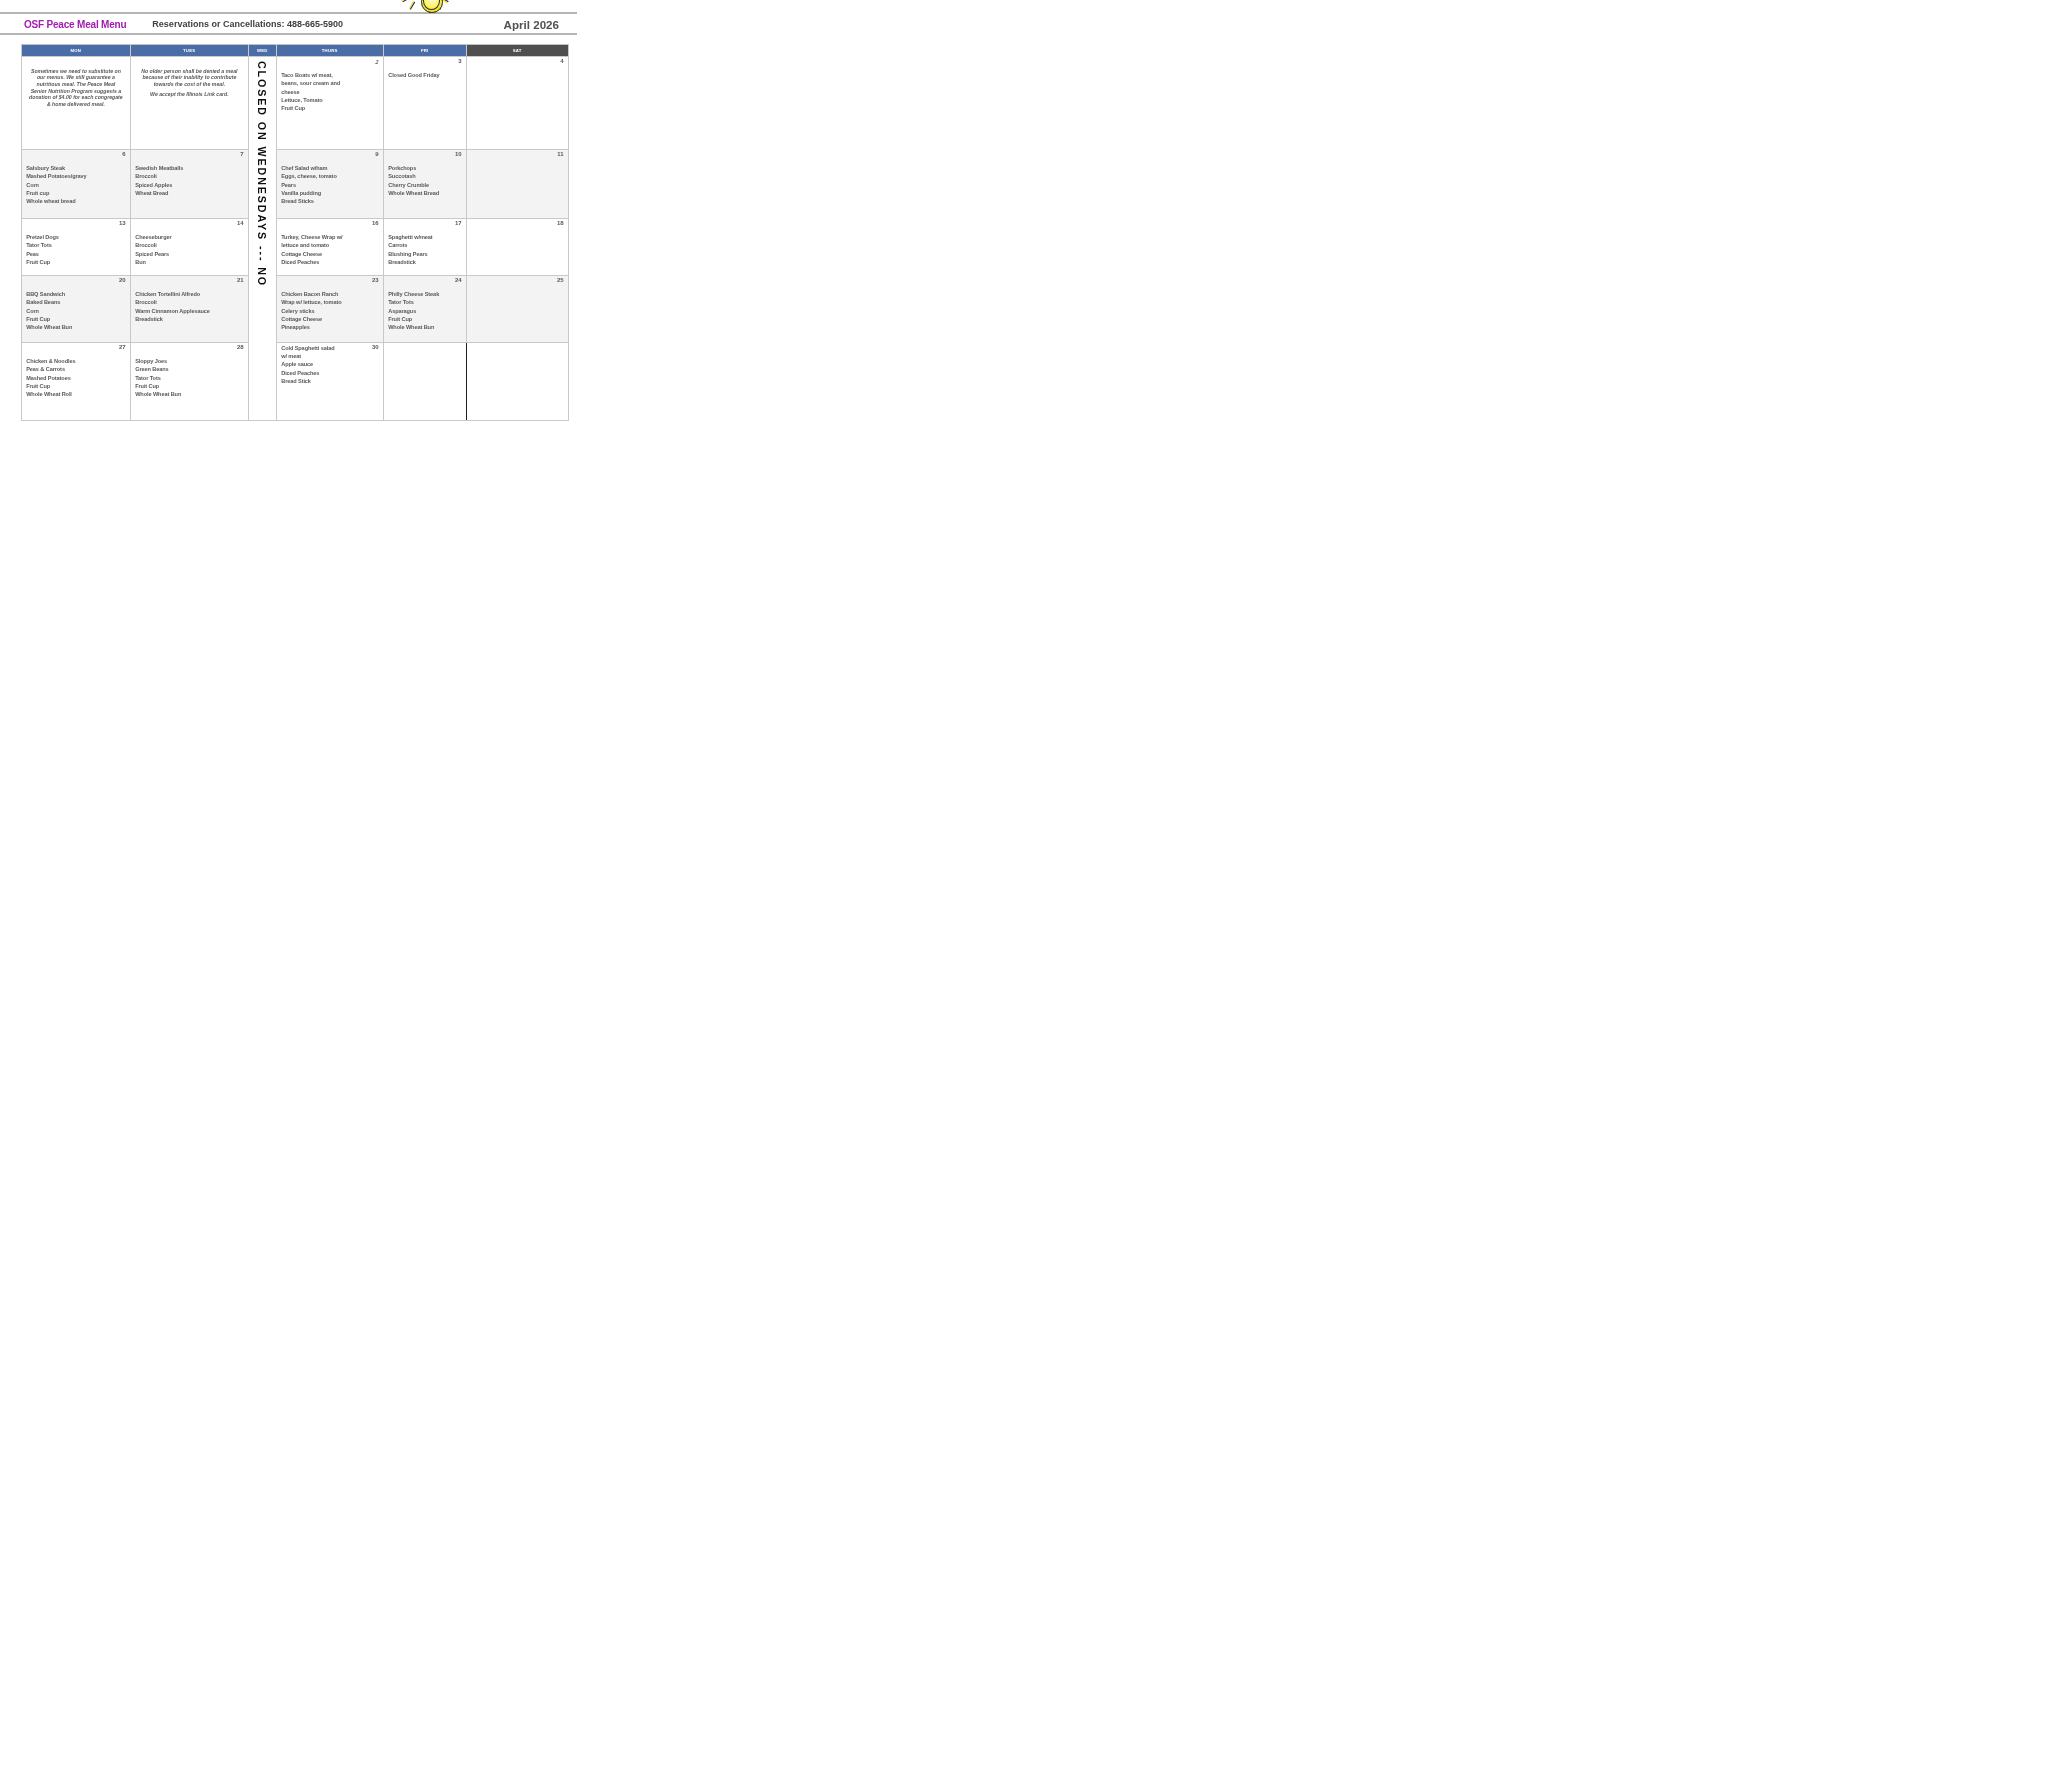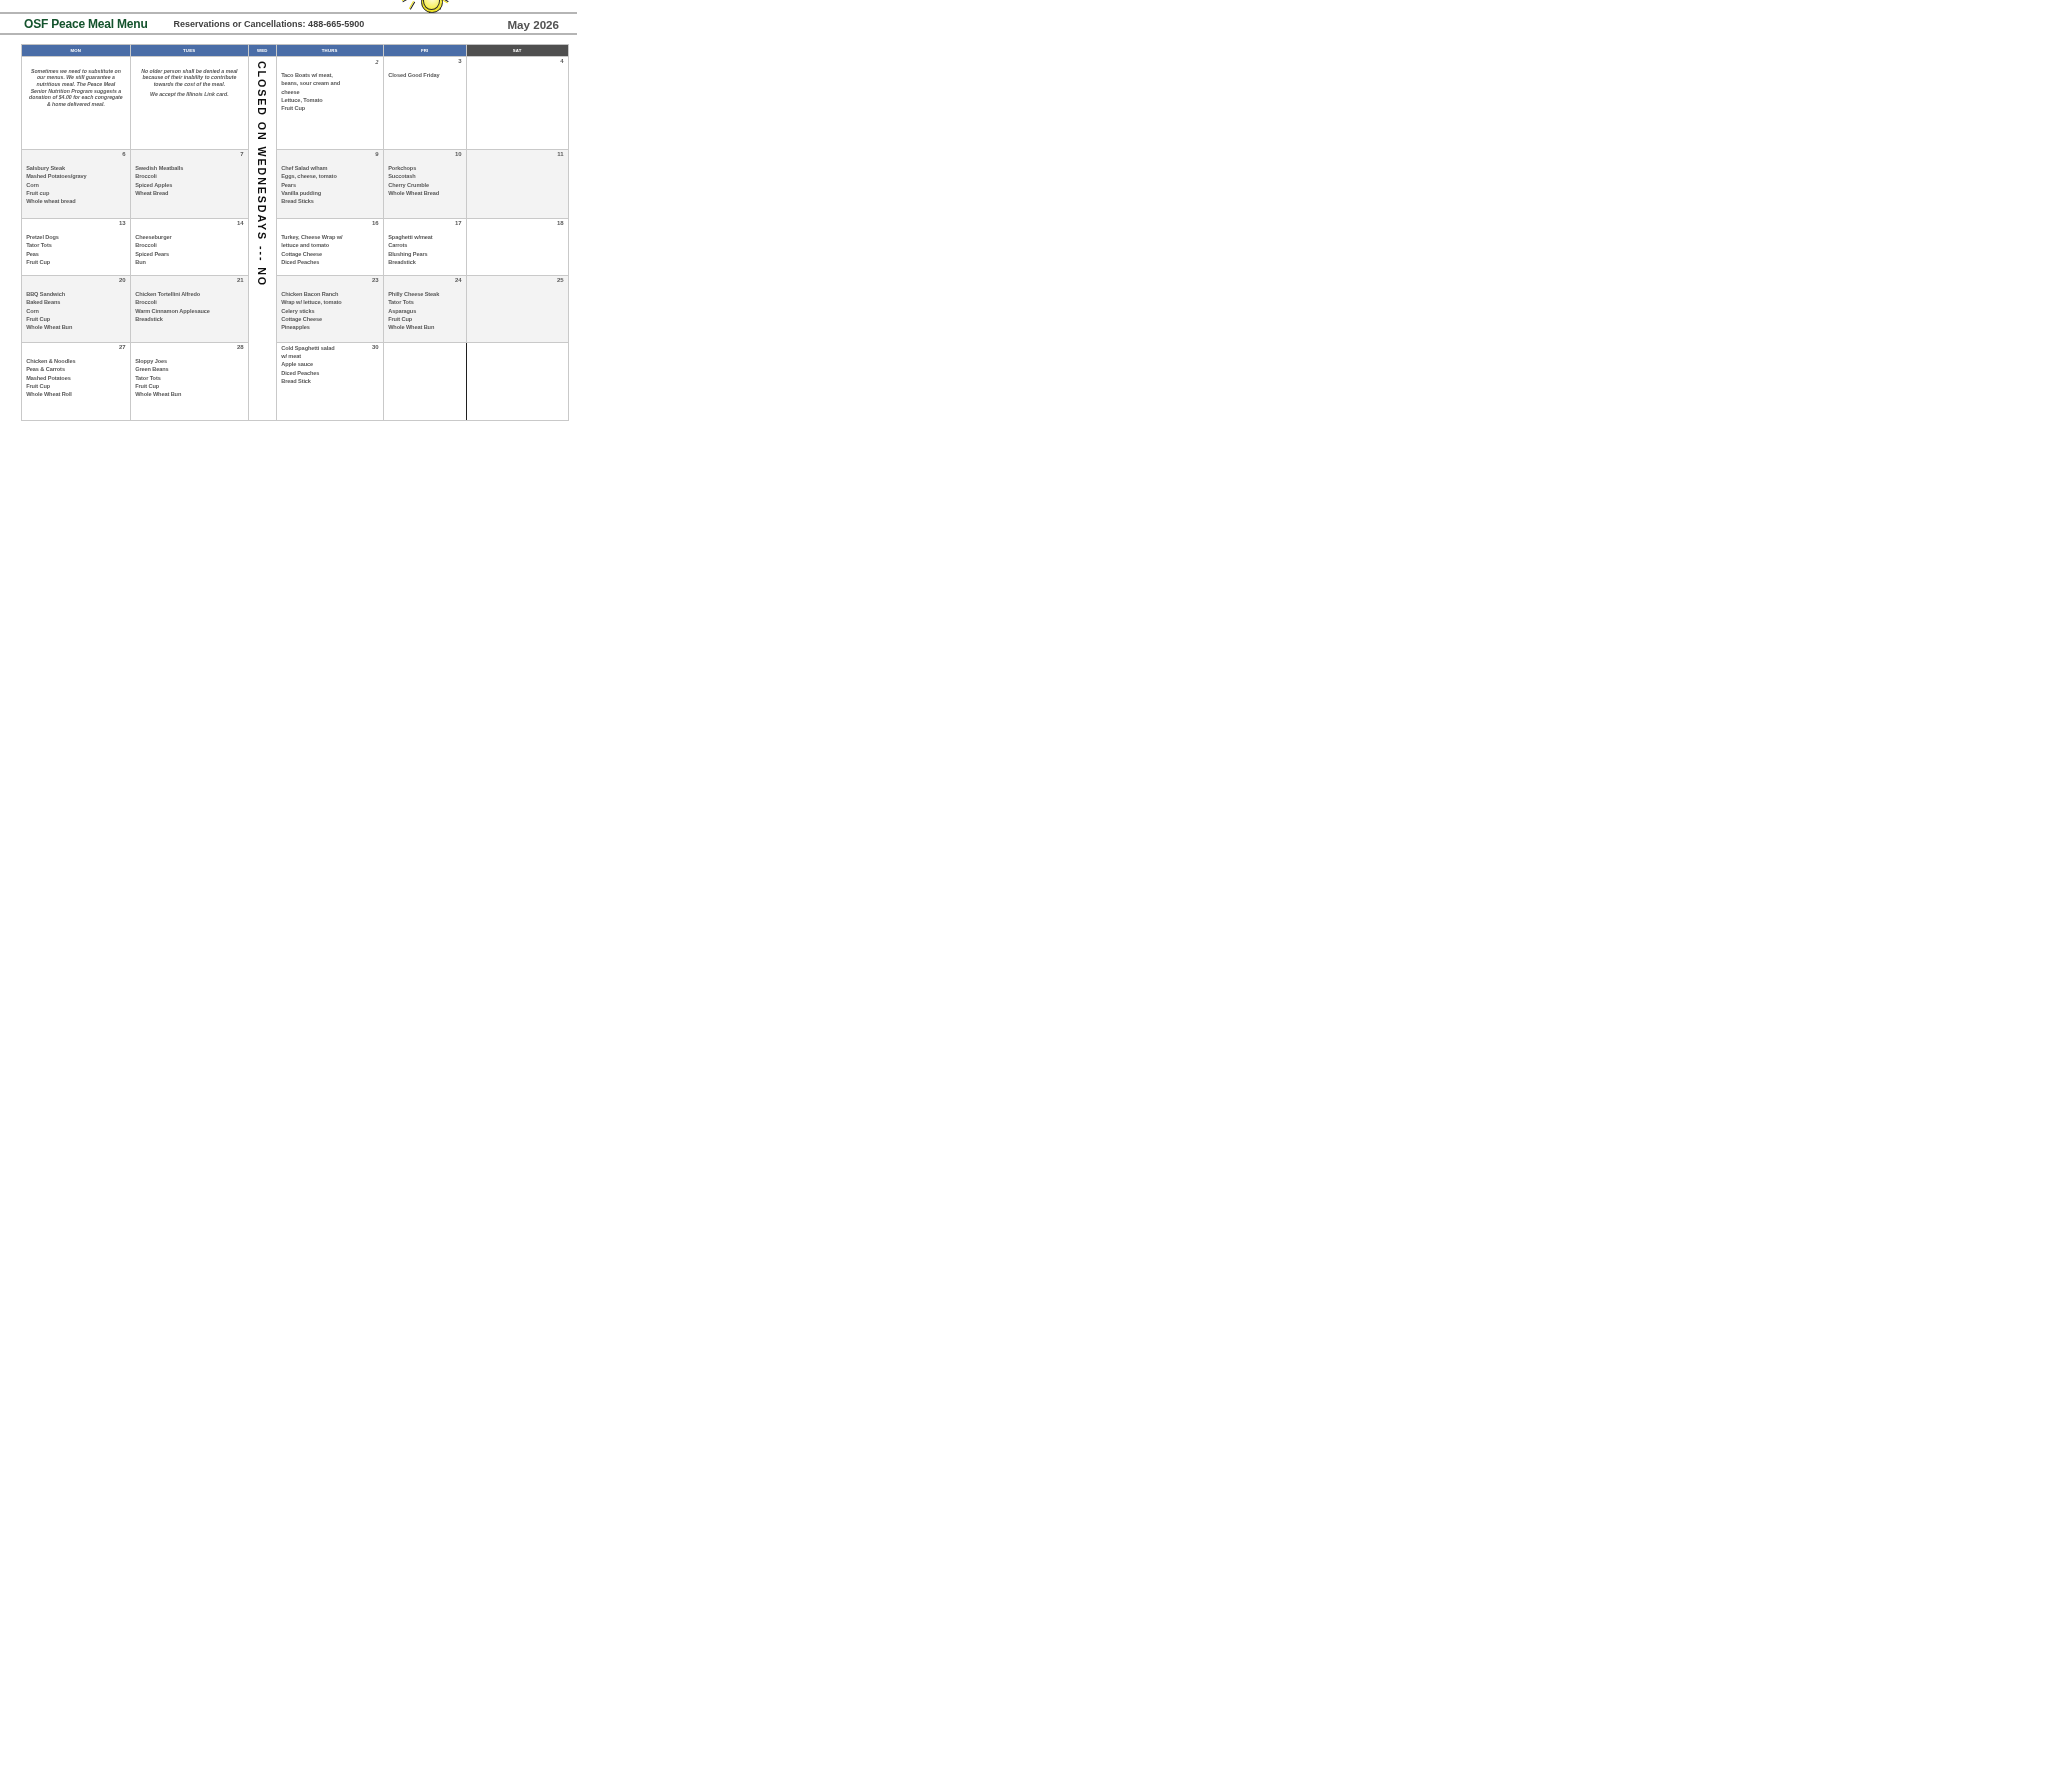--- a/index.html
+++ b/index.html
@@ -4,21 +4,21 @@
 <style>
   html,body{margin:0;padding:0;background:#ffffff;}
   .page{position:relative;width:577px;height:446px;background:#fff;overflow:hidden;
         font-family:"Liberation Sans",sans-serif;font-stretch:condensed;}
   .bar{position:absolute;left:0;right:0;background:#b5b5b5;}
   .bar.top{top:12.4px;height:1.7px;}
   .bar.mid{top:33px;height:1.7px;}
 
   
   .hdr{position:absolute;left:0;right:0;top:15px;height:18px;display:flex;align-items:center;}
-  .title{margin-left:24px;font-size:12px;font-weight:bold;color:#14532d;letter-spacing:-0.2px;white-space:nowrap;}
+  .title{margin-left:24px;font-size:10px;font-weight:bold;color:#a21caf;letter-spacing:-0.2px;white-space:nowrap;}
   .phone{margin-left:26px;font-size:9px;font-weight:bold;color:#3f3f3f;white-space:nowrap;}
   .month{margin-left:auto;margin-right:18px;font-size:11.6px;font-weight:bold;color:#525252;white-space:nowrap;}
 
   
   .sun{position:absolute;left:421px;top:-9px;width:21.5px;height:21.5px;z-index:5;}
   .sun .disc{position:absolute;inset:0;border-radius:50%;border:1px solid #222;
              background:radial-gradient(circle at 62% 30%,#fdf98e 0%,#f3e93c 45%,#e9da12 100%);}
   .sun .inner{position:absolute;left:11%;top:5%;width:70%;height:74%;border-radius:50%;
               border:1px solid #2b2b2b;background:radial-gradient(circle at 55% 35%,#fffbe0 0%,#f7ef49 80%);}
   .ray{position:absolute;width:9px;height:1.2px;background:#1a1a1a;border-radius:0.8px;box-shadow:0 1.4px 0 #ecdf1e;}
@@ -60,21 +60,21 @@
     <div class="ray" style="left:13px;top:14.3px;transform:rotate(60deg);"></div>
     <div class="ray" style="left:19px;top:8px;transform:rotate(30deg);"></div>
 
     <div class="disc"></div>
     <div class="inner"></div>
   </div>
 
   <div class="hdr">
     <div class="title">OSF Peace Meal Menu</div>
     <div class="phone">Reservations or Cancellations: 488-665-5900</div>
-    <div class="month">May 2026</div>
+    <div class="month">April 2026</div>
   </div>
 
   <table class="cal">
     <colgroup id="cal-cols">
         <col style="width: 109px;">
         <col style="width: 118px;">
         <col style="width: 28px;">
         <col style="width: 107px;">
         <col style="width: 83px;">
         <col style="width: 102px;">

